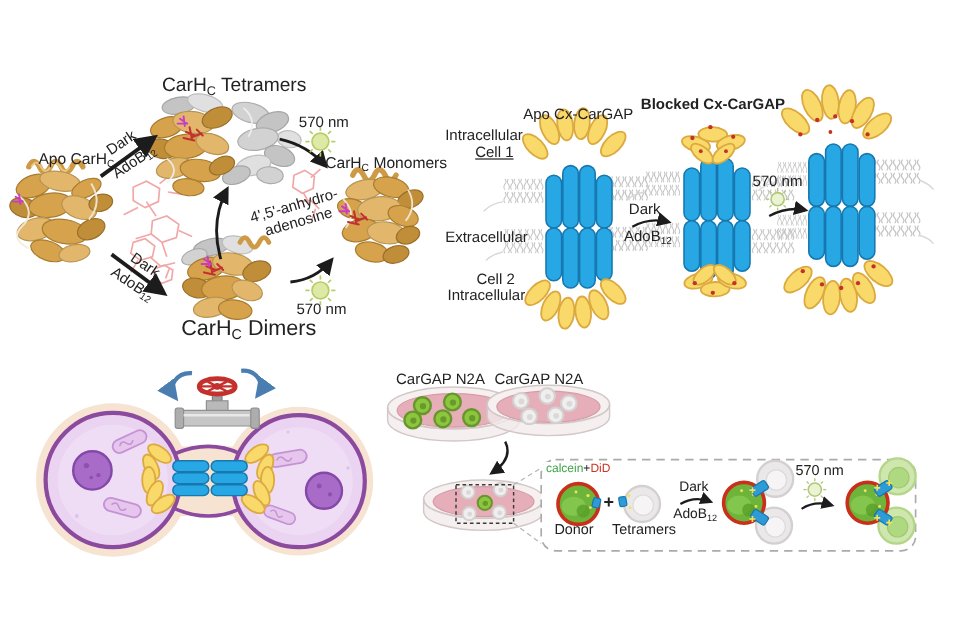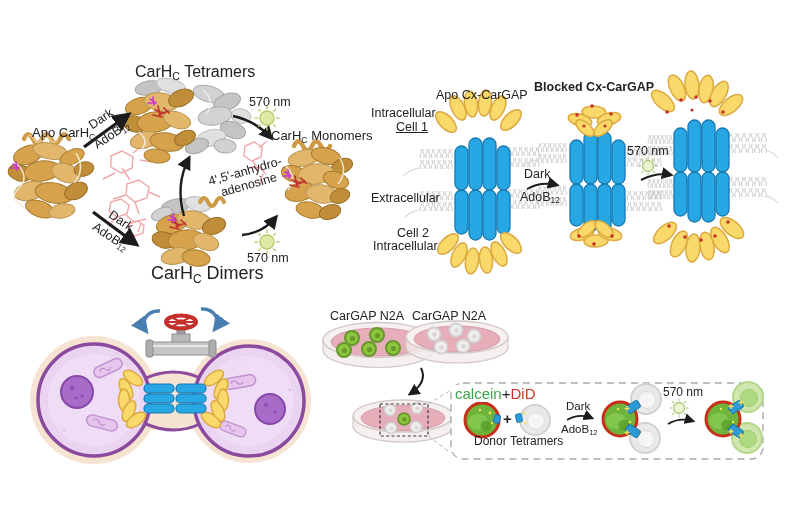--- a/index.html
+++ b/index.html
@@ -510,21 +510,21 @@
 <div class="lbl" style="left:396px;top:120px;text-decoration:underline;">Cell 1</div>
 <div class="lbl" style="left:371px;top:179px;margin-top:12px;">Extracellular</div>
 <div class="lbl" style="left:397px;top:226px;">Cell 2</div>
 <div class="lbl" style="left:373px;top:239px;">Intracellular</div>
 <div class="lbl" style="left:524px;top:167px;">Dark</div>
 <div class="lbl" style="left:520px;top:190px;"><span>AdoB</span><span class="sub">12</span></div>
 <div class="lbl" style="left:627px;top:144px;">570 nm</div>
 
 <div class="lbl" style="left:330px;top:309px;">CarGAP N2A</div>
 <div class="lbl" style="left:412px;top:309px;">CarGAP N2A</div>
-<div class="lbl bgw" style="left:453px;top:385px;font-size:15px;"><span class="green">calcein</span><span>+</span><span class="red">DiD</span></div>
+<div class="lbl bgw" style="left:453px;top:385px;font-size:10px;"><span class="green">calcein</span><span>+</span><span class="red">DiD</span></div>
 <div class="lbl" style="left:503px;top:410px;font-size:15px;font-weight:bold;">+</div>
-<div class="lbl" style="left:474px;top:435px;font-size:12px;">Donor</div>
+<div class="lbl" style="left:462px;top:435px;font-size:12px;">Donor</div>
 <div class="lbl" style="left:510px;top:435px;font-size:12px;">Tetramers</div>
 <div class="lbl" style="left:566px;top:400px;font-size:11.5px;">Dark</div>
 <div class="lbl" style="left:561px;top:423px;font-size:11.5px;"><span>AdoB</span><span class="sub">12</span></div>
 <div class="lbl" style="left:663px;top:386px;font-size:12px;">570 nm</div>
 
 </div>
 
 </body></html>

